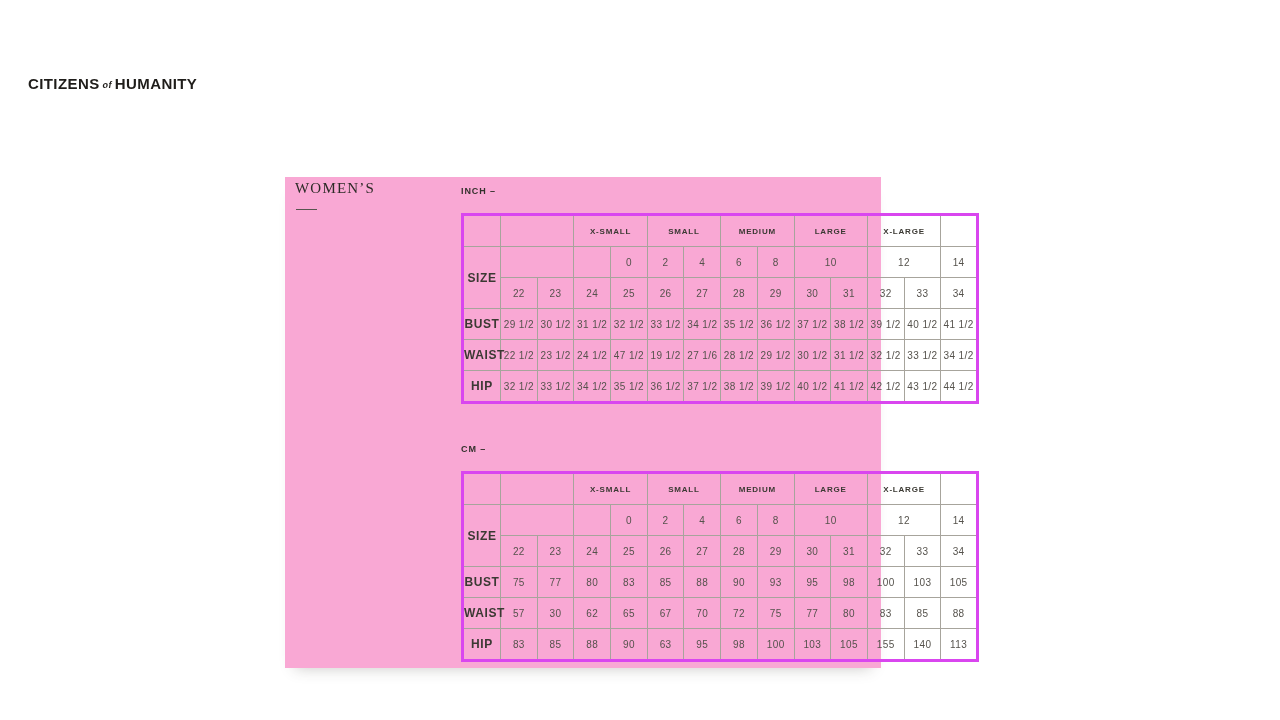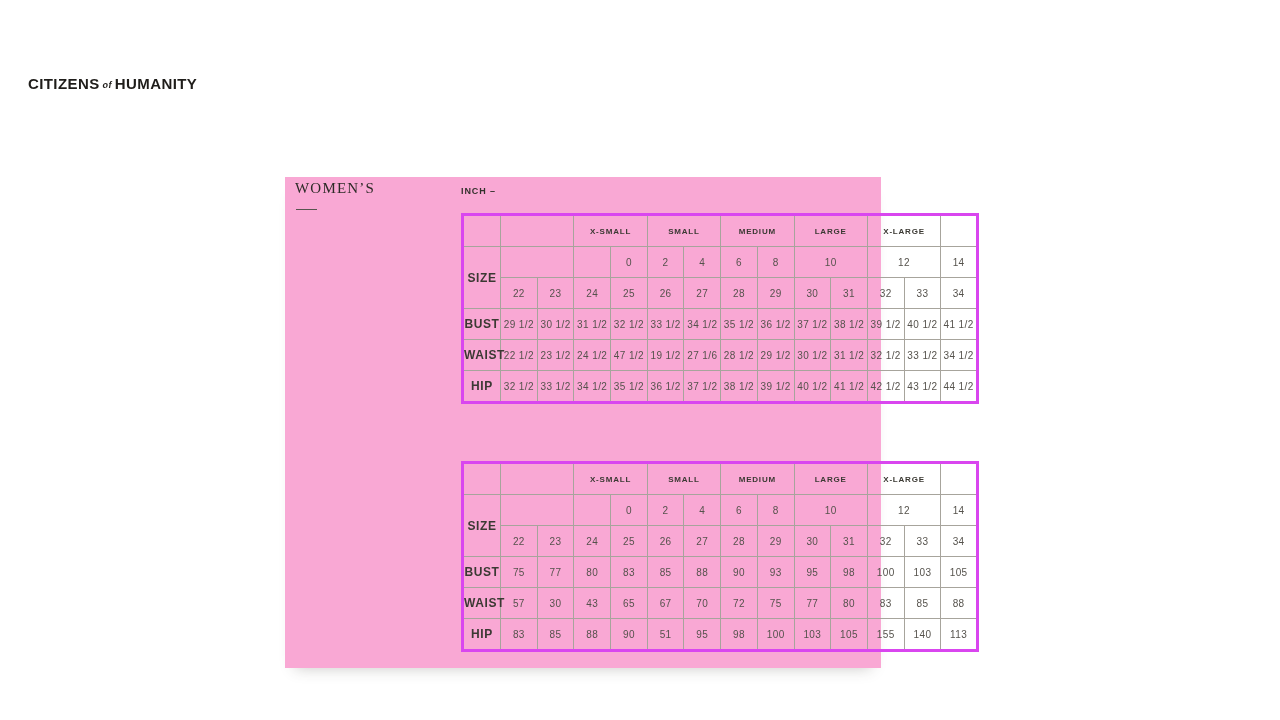--- a/index.html
+++ b/index.html
@@ -149,20 +149,21 @@
               <td>42 1/2</td>
               <td>43 1/2</td>
               <td>44 1/2</td>
             </tr>
           </tbody>
         </table>
       </div>
   </div>
 
   <div class="chart chart-cm">
+    <div class="unit-label">CM –</div>
     <div class="table-mount">
         <table class="size-table">
           <colgroup>
             <col style="width: 38px;">
             <col>
             <col>
             <col>
             <col>
             <col>
             <col>
@@ -226,39 +227,39 @@
               <td>95</td>
               <td>98</td>
               <td>100</td>
               <td>103</td>
               <td>105</td>
             </tr>
             <tr>
               <td class="rowlabel">WAIST</td>
               <td>57</td>
               <td>30</td>
-              <td>43</td>
+              <td>62</td>
               <td>65</td>
               <td>67</td>
               <td>70</td>
               <td>72</td>
               <td>75</td>
               <td>77</td>
               <td>80</td>
               <td>83</td>
               <td>85</td>
               <td>88</td>
             </tr>
             <tr>
               <td class="rowlabel">HIP</td>
               <td>83</td>
               <td>85</td>
               <td>88</td>
               <td>90</td>
-              <td>51</td>
+              <td>63</td>
               <td>95</td>
               <td>98</td>
               <td>100</td>
               <td>103</td>
               <td>105</td>
               <td>155</td>
               <td>140</td>
               <td>113</td>
             </tr>
           </tbody>

